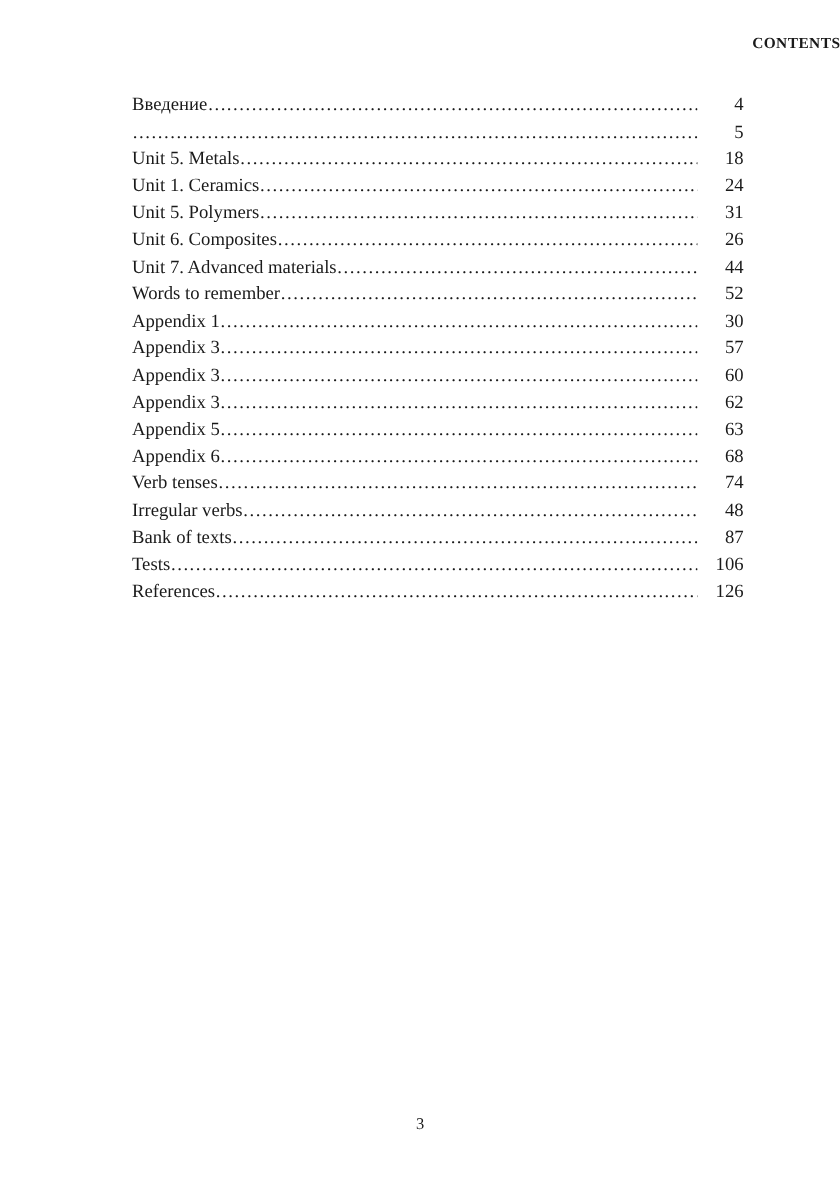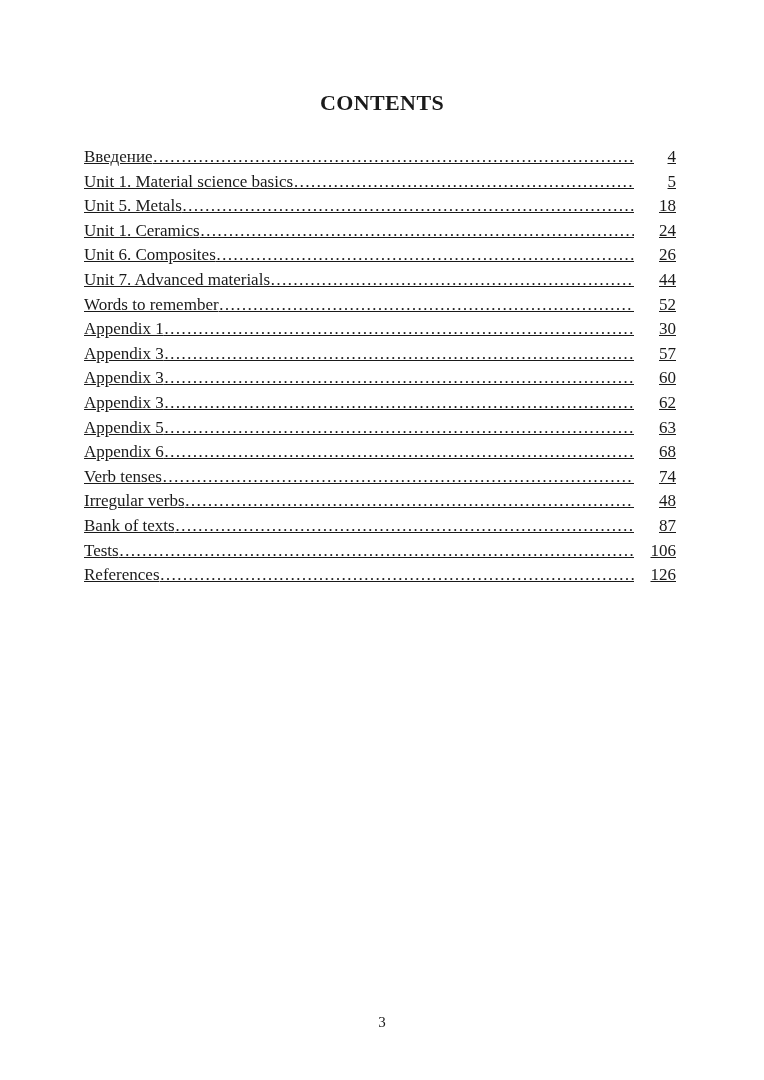--- a/index.html
+++ b/index.html
@@ -10,30 +10,29 @@
   .page {
     position: relative;
     width: 764px;
     height: 1080px;
     background: #ffffff;
     overflow: hidden;
     font-family: "Liberation Serif", "DejaVu Serif", serif;
     color: #1a1a1a;
   }
   .page-title {
-    padding-top: 92px;
-    text-align: center;
-    font-size: 22px;
+    padding-top: 30px;
+    text-align: right;
+    font-size: 14px;
     font-weight: bold;
     letter-spacing: 0.4px;
     line-height: 22px;
   }
   .toc {
-    margin: 31px 88px 0 84px; 
-    text-decoration: underline;
+    margin: 31px 88px 0 120px; 
   }
   .toc-row {
     display: flex;
     align-items: baseline;
     font-size: 17px;
     line-height: 24.6px;
     white-space: nowrap;
   }
   .toc-label {
     flex: 0 0 auto;
@@ -70,33 +69,37 @@
   <div class="page-title">CONTENTS</div>
 
   <div class="toc">
 
     <div class="toc-row">
       <span class="toc-label">Введение</span>
       <span class="toc-leader"></span>
       <span class="toc-page">4</span>
     </div>
     <div class="toc-row">
-      <span class="toc-label">Unit 1. Material science basics</span>
       <span class="toc-leader"></span>
       <span class="toc-page">5</span>
     </div>
     <div class="toc-row">
       <span class="toc-label">Unit 5. Metals</span>
       <span class="toc-leader"></span>
       <span class="toc-page">18</span>
     </div>
     <div class="toc-row">
       <span class="toc-label">Unit 1. Ceramics</span>
       <span class="toc-leader"></span>
       <span class="toc-page">24</span>
+    </div>
+    <div class="toc-row">
+      <span class="toc-label">Unit 5. Polymers</span>
+      <span class="toc-leader"></span>
+      <span class="toc-page">31</span>
     </div>
     <div class="toc-row">
       <span class="toc-label">Unit 6. Composites</span>
       <span class="toc-leader"></span>
       <span class="toc-page">26</span>
     </div>
     <div class="toc-row">
       <span class="toc-label">Unit 7. Advanced materials</span>
       <span class="toc-leader"></span>
       <span class="toc-page">44</span>

